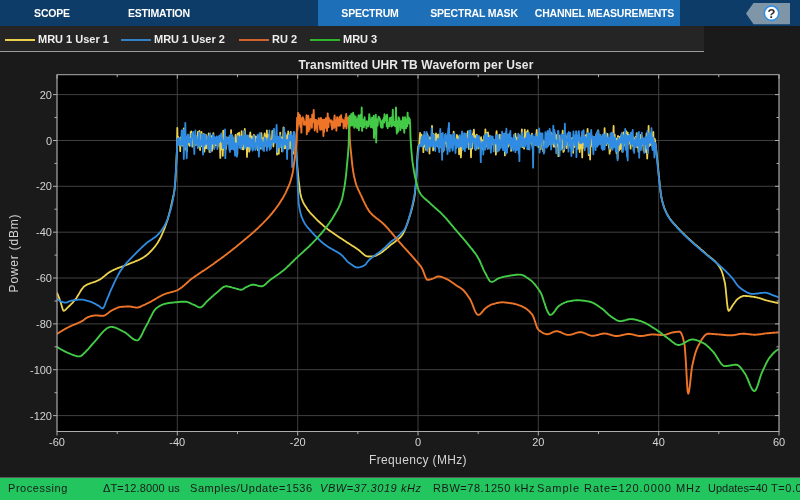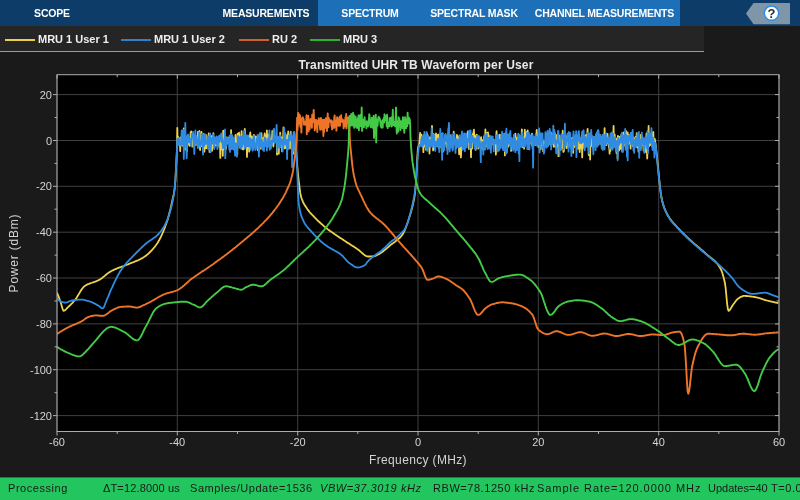--- a/index.html
+++ b/index.html
@@ -18,21 +18,21 @@
   
   #status{left:0;top:477px;width:800px;height:23px;background:#22c55e;border-top:1px solid #585858;
           color:#1a1a1a;font-size:11px;letter-spacing:0.55px;white-space:nowrap;overflow:hidden;}
   #status span{position:absolute;top:4px;}
 </style>
 </head>
 <body>
 <div id="toolbar" class="abs">
   <div class="active"></div>
   <div class="tab" style="left:22px;width:60px;">SCOPE</div>
-  <div class="tab" style="left:216px;width:100px;">MEASUREMENTS</div>
+  <div class="tab" style="left:119px;width:80px;">ESTIMATION</div>
   <div class="tab" style="left:330px;width:80px;">SPECTRUM</div>
   <div class="tab" style="left:424px;width:100px;">SPECTRAL MASK</div>
   <div class="tab" style="left:532px;width:145px;">CHANNEL MEASUREMENTS</div>
   <svg class="abs" style="left:746px;top:3px;" width="44" height="22" viewBox="0 0 44 22">
     <path d="M7.5 0 L44 0 L44 21.3 L7.5 21.3 L0 10.6 Z" fill="#7f96a9"></path>
     <circle cx="25.5" cy="10.2" r="7.2" fill="#ffffff" stroke="#2f8fe8" stroke-width="1.6"></circle>
     <text x="25.5" y="14.8" font-size="13" font-weight="bold" fill="#2b2b2b" text-anchor="middle">?</text>
   </svg>
 </div>
 

